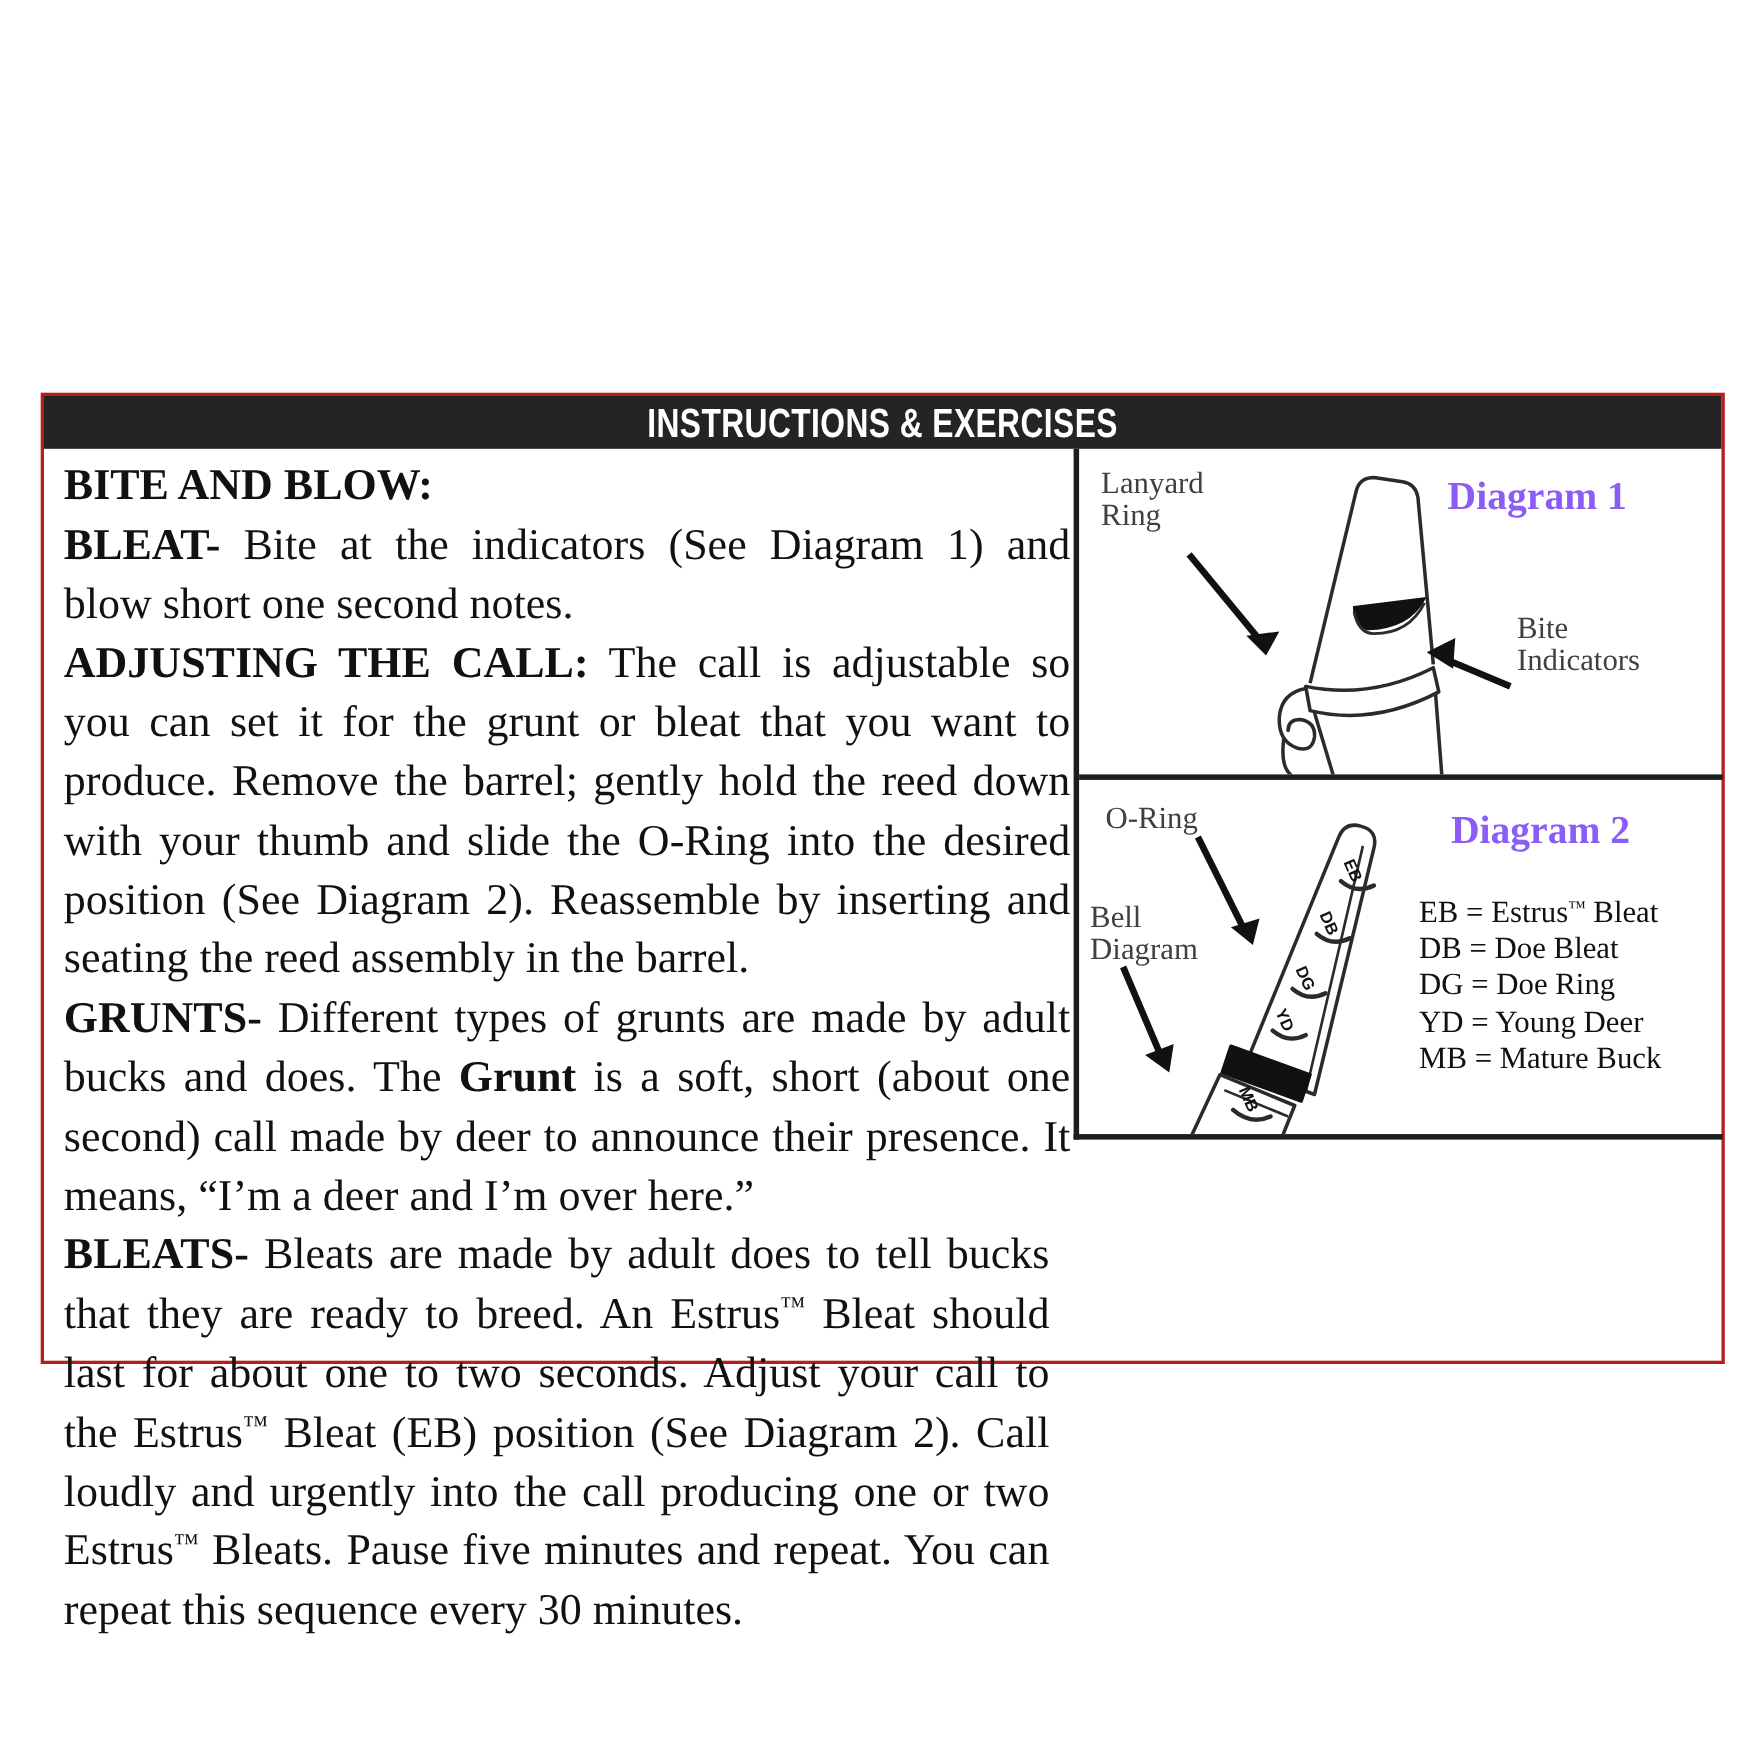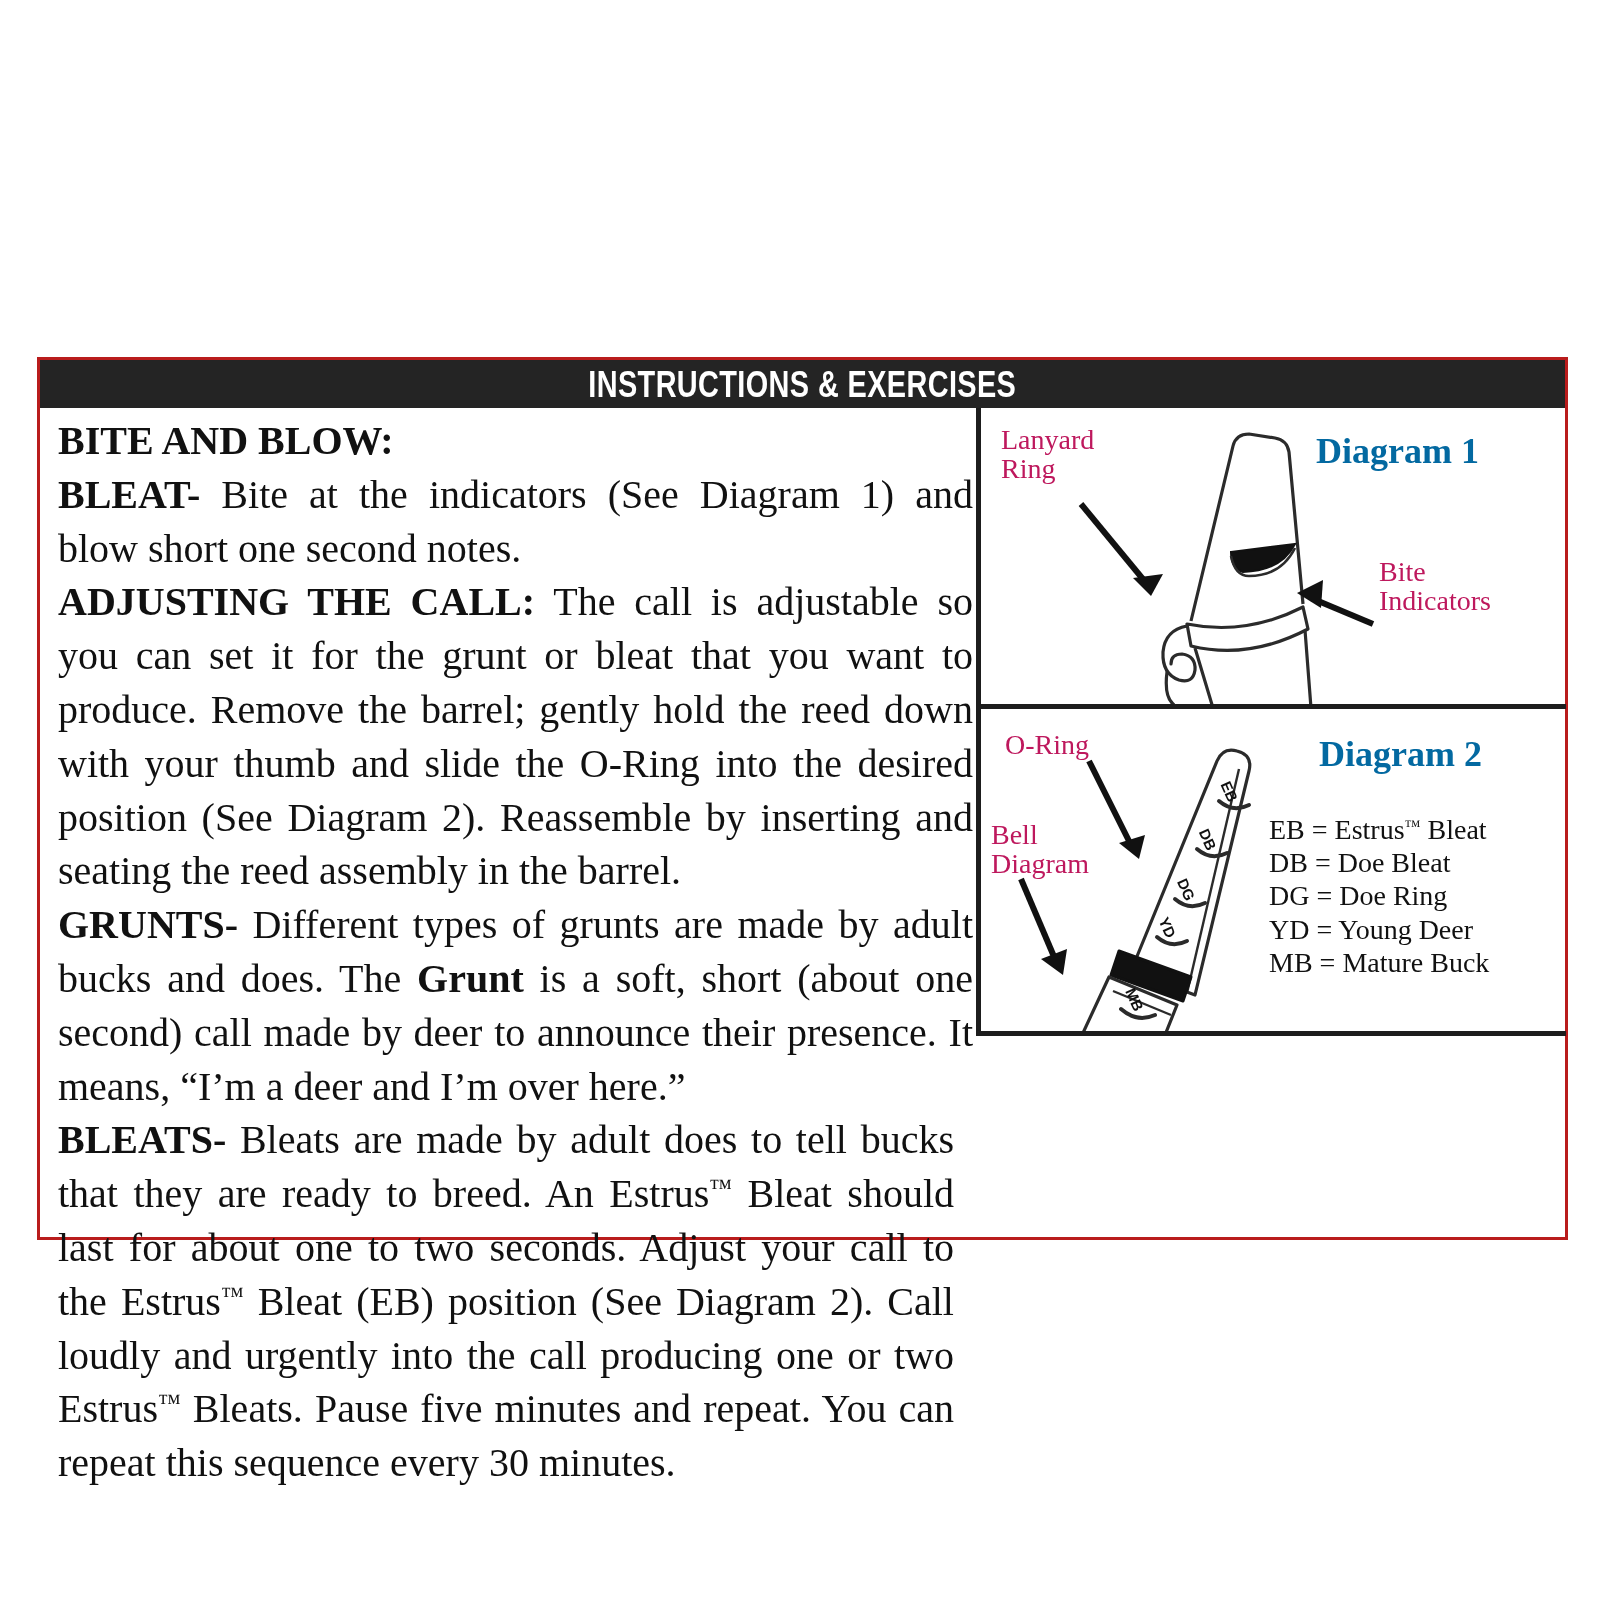--- a/index.html
+++ b/index.html
@@ -80,49 +80,49 @@
     height: 301px;
     border-bottom: 5px solid #1d1d1d;
   }
   #diagram-2-panel {
     height: 322px;
   }
   .diagram-title {
     position: absolute;
     font-weight: 700;
     font-size: 36px;
-    color: #0369a1;
+    color: #8b5cf6;
     white-space: nowrap;
   }
   #diagram-1-title { left: 335px; top: 22px; }
   #diagram-2-title { left: 338px; top: 24px; }
 
   .callout-label {
     position: absolute;
     font-size: 28px;
-    color: #be185d;
+    color: #404040;
     line-height: 1.02;
     white-space: nowrap;
   }
   #lanyard-ring-label { left: 20px; top: 18px; }
   #bite-indicators-label { left: 398px; top: 150px; }
   #oring-label { left: 24px; top: 22px; }
   #bell-assembly-label { left: 10px; top: 112px; }
 
   
   #legend-list {
     position: absolute;
     left: 288px;
     top: 104px;
     font-size: 28px;
     color: #111;
     line-height: 1.185;
     white-space: nowrap;
   }
-  #legend-list .legend-row { display: block; }
+  #legend-list .legend-row { display: block; margin-left: 21px; }
   .tm {
     font-size: 0.58em;
     vertical-align: 0.52em;
     letter-spacing: 0;
   }
 
   
   .reed-tick {
     position: absolute;
     font-family: "Liberation Sans", "DejaVu Sans", sans-serif;

